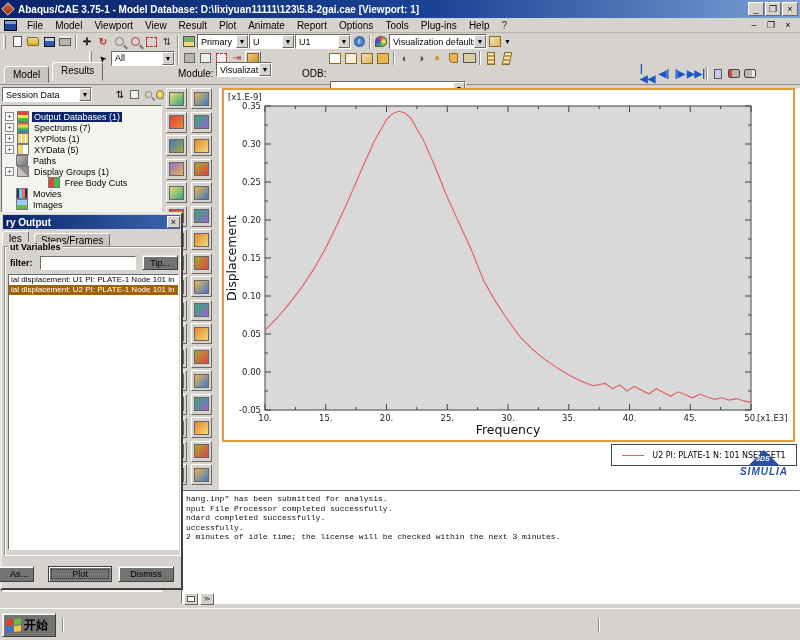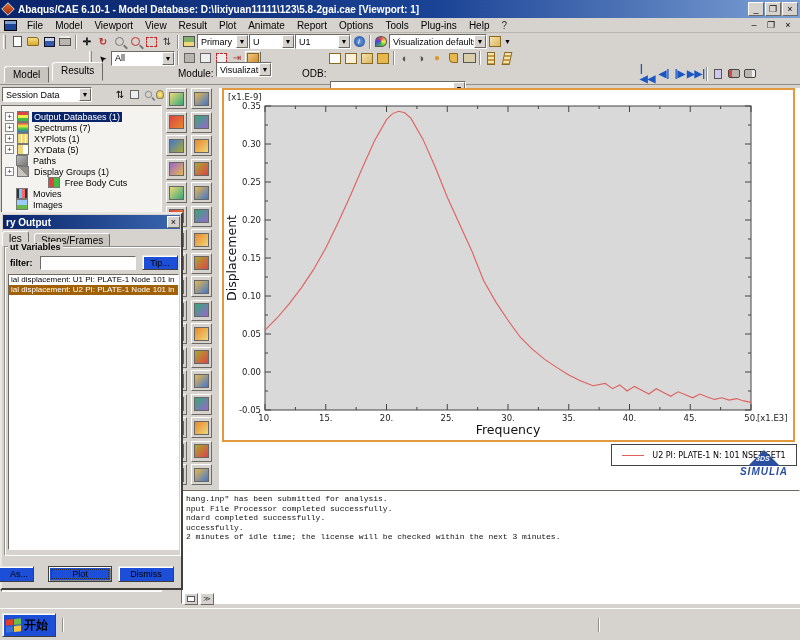--- a/index.html
+++ b/index.html
@@ -1,21 +1,21 @@
 <!DOCTYPE html>
 <html><head>
 <meta charset="utf-8">
 <style>
   *{margin:0;padding:0;box-sizing:border-box}
   html,body{background:#9a9a9a}
   #stage{position:relative;width:800px;height:640px;overflow:hidden;background:#d6d3ce;
          font-family:"Liberation Sans",sans-serif;color:#000;font-size:10px}
   .abs{position:absolute}
   .raised{border:1px solid;border-color:#ffffff #6d6a64 #6d6a64 #ffffff;background:#d6d3ce}
-  .raised2{border:1px solid;border-color:#e9e7e2 #403f3c #403f3c #e9e7e2;box-shadow:inset 1px 1px 0 #fff;background:#1d4ed8}
+  .raised2{border:1px solid;border-color:#e9e7e2 #403f3c #403f3c #e9e7e2;box-shadow:inset 1px 1px 0 #fff;background:#737373}
   .sunken{border:1px solid;border-color:#6d6a64 #ffffff #ffffff #6d6a64;background:#fff}
   .vsep{width:2px;border-left:1px solid #8f8d86;border-right:1px solid #fff;height:14px;margin:0 2px}
   .grip{width:3px;height:14px;border-left:1px solid #fff;border-right:1px solid #8f8d86;margin:0 3px}
   
   #titlebar{left:0;top:0;width:800px;height:18px;display:flex;align-items:center;padding:0 2px;
     background:linear-gradient(90deg,#0a246a 0%,#1b4496 55%,#7da0d4 100%);color:#fff}
   #titlebar .t{font-weight:bold;font-size:10px;margin-left:4px;white-space:nowrap}
   .winbtn{width:16px;height:14px;margin-left:1px;display:flex;align-items:center;justify-content:center;
     font-size:9px;color:#000;line-height:1}
   
@@ -72,21 +72,21 @@
   .mag:after{content:"";position:absolute;width:5px;height:2px;background:#777;left:7px;top:8px;transform:rotate(45deg)}
   .flag4{width:15px;height:13px;display:grid;grid-template-columns:7px 7px;grid-template-rows:6px 6px;gap:1px;transform:skewY(-5deg)}
 </style>
 </head>
 <body>
 
 <div id="stage">
 
   <div id="titlebar" class="abs">
     <div style="width:12px;height:12px;background:linear-gradient(135deg,#e06a28,#9c2d10);border:1px solid #fff;transform:rotate(45deg) scale(.8)"></div>
-    <div class="t">Abaqus/CAE 6.10-1 - Model Database: D:\lixiyuan11111\123\5.8-2gai.cae [Viewport: 1]</div>
+    <div class="t">Abaqus/CAE 3.75-1 - Model Database: D:\lixiyuan11111\123\5.8-2gai.cae [Viewport: 1]</div>
     <div style="flex:1"></div>
     <div class="winbtn raised">_</div>
     <div class="winbtn raised">❐</div>
     <div class="winbtn raised">×</div>
   </div>
 
   <div id="menubar" class="abs">
     <div style="width:13px;height:11px;background:#1b4496;border:1px solid #000;margin:0 4px;box-shadow:inset 0 3px 0 #7da0d4"></div>
     <span id="menuitems" style="display:flex">
         <span class="menuitem">File</span>

